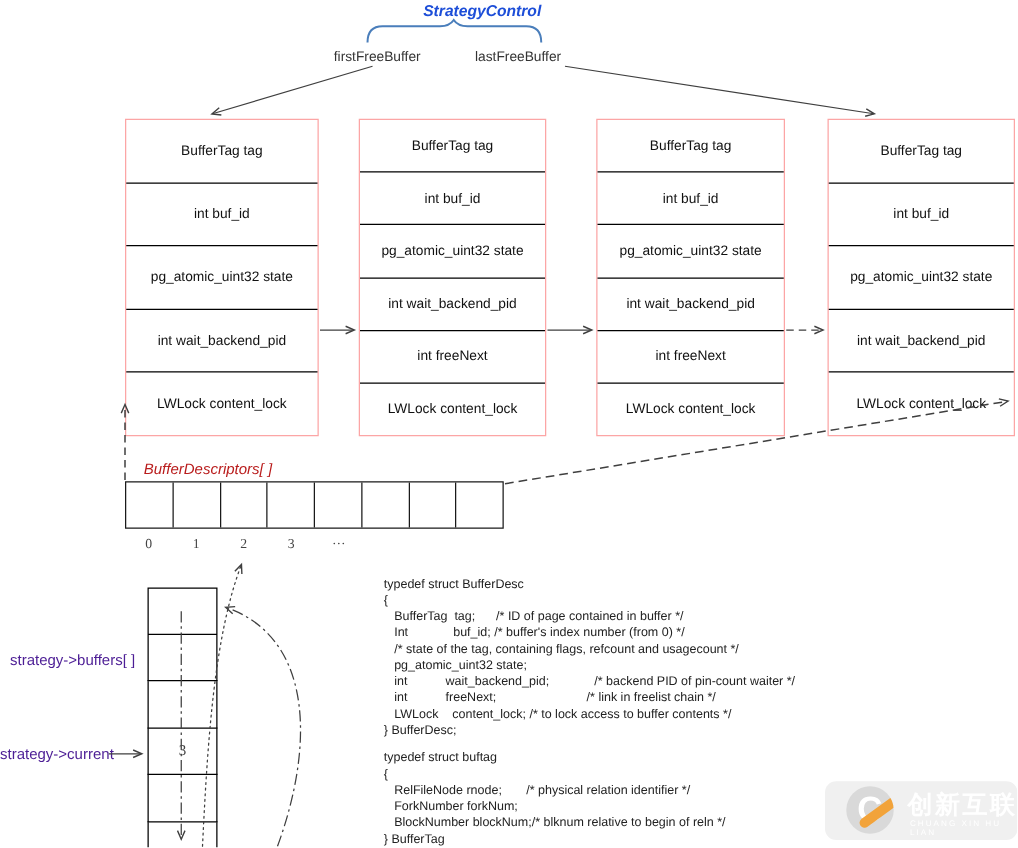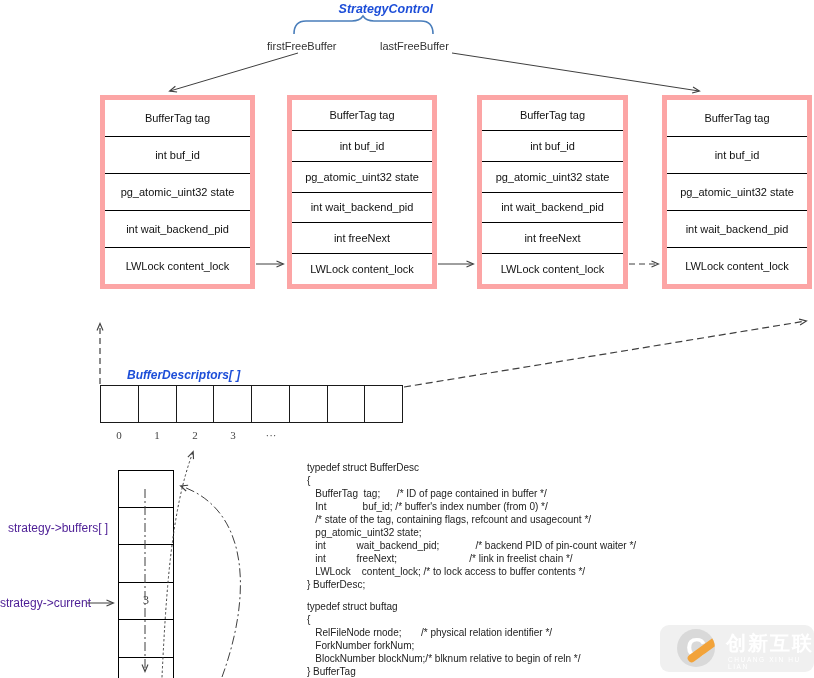--- a/index.html
+++ b/index.html
@@ -3,34 +3,34 @@
 <meta charset="utf-8">
 <style>
   html,body{margin:0;padding:0;background:#fff;}
   .stage{position:relative;width:814px;height:678px;background:#ffffff;overflow:hidden;
          font-family:"Liberation Sans",sans-serif;color:#1a1a1a;}
   
   .strategy-title{position:absolute;left:293px;top:2px;width:140px;text-align:right;
     font-size:12.5px;font-style:italic;font-weight:bold;color:#1d4ed8;}
   .ptr-label{position:absolute;top:40px;font-size:11px;color:#333;}
   
-  .desc-box{position:absolute;top:95px;height:194px;border:5px solid #fca5a5;background:#fff;
-    display:flex;flex-direction:column;box-sizing:border-box;justify-content:flex-end;}
+  .desc-box{position:absolute;top:95px;height:254px;border:1px solid #fca5a5;background:#fff;
+    display:flex;flex-direction:column;box-sizing:border-box;}
   .box-row{flex:1;display:flex;align-items:center;justify-content:center;
     font-size:11px;color:#111;border-top:1px solid #000;}
   .box-row:first-child{border-top:none;}
   
   .h-array{position:absolute;left:100px;top:385px;width:303px;height:38px;
     border:1.5px solid #1a1a1a;box-sizing:border-box;display:flex;background:#fff;}
   .h-cell{flex:1;border-left:1.5px solid #1a1a1a;}
   .h-cell:first-child{border-left:none;}
   .idx-label{position:absolute;top:429px;width:38px;text-align:center;
     font-family:"Liberation Serif",serif;font-size:11px;color:#444;}
-  .bd-label{position:absolute;left:127px;top:368px;font-size:12px;font-style:italic;
-    font-weight:bold;color:#1d4ed8;}
+  .bd-label{position:absolute;left:115px;top:368px;font-size:12px;font-style:italic;
+    font-weight:normal;color:#b91c1c;}
   
   .v-array{position:absolute;left:118px;top:470px;width:56px;box-sizing:border-box;}
   .v-cell{height:37.5px;border:1px solid #000;border-top:none;box-sizing:border-box;
     display:flex;align-items:center;justify-content:center;
     font-family:"Liberation Serif",serif;font-size:12px;color:#444;}
   .v-cell:first-child{border-top:1px solid #000;}
   .red-label{position:absolute;font-size:12px;color:#4c1d95;}
   
   .code{position:absolute;left:307px;font-size:10px;line-height:13px;margin:0;
     font-family:"Liberation Sans",sans-serif;color:#222;white-space:pre;}

